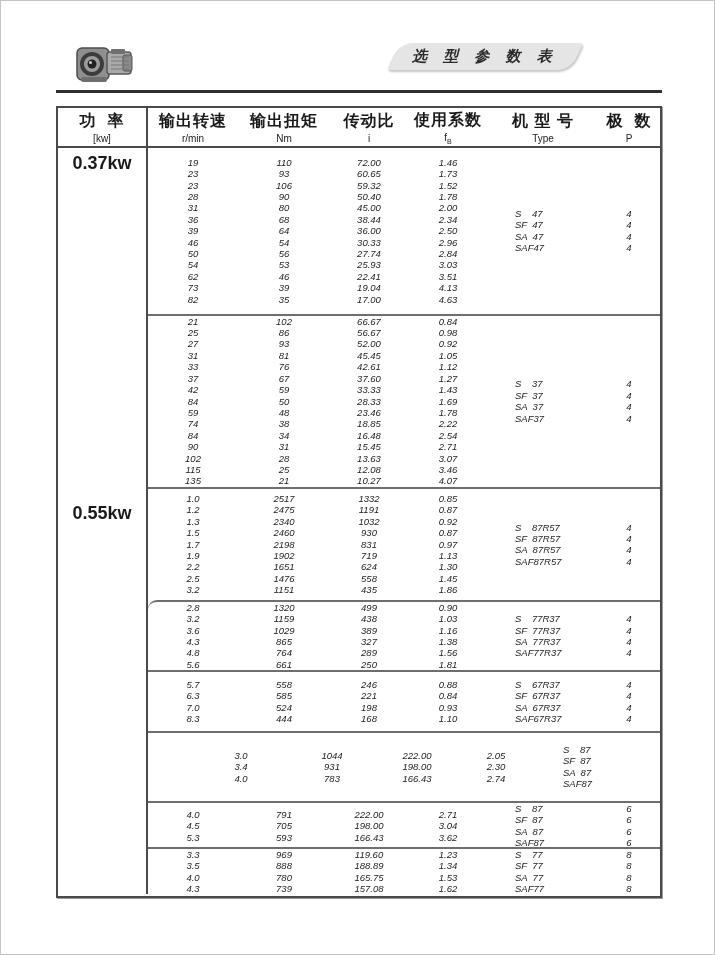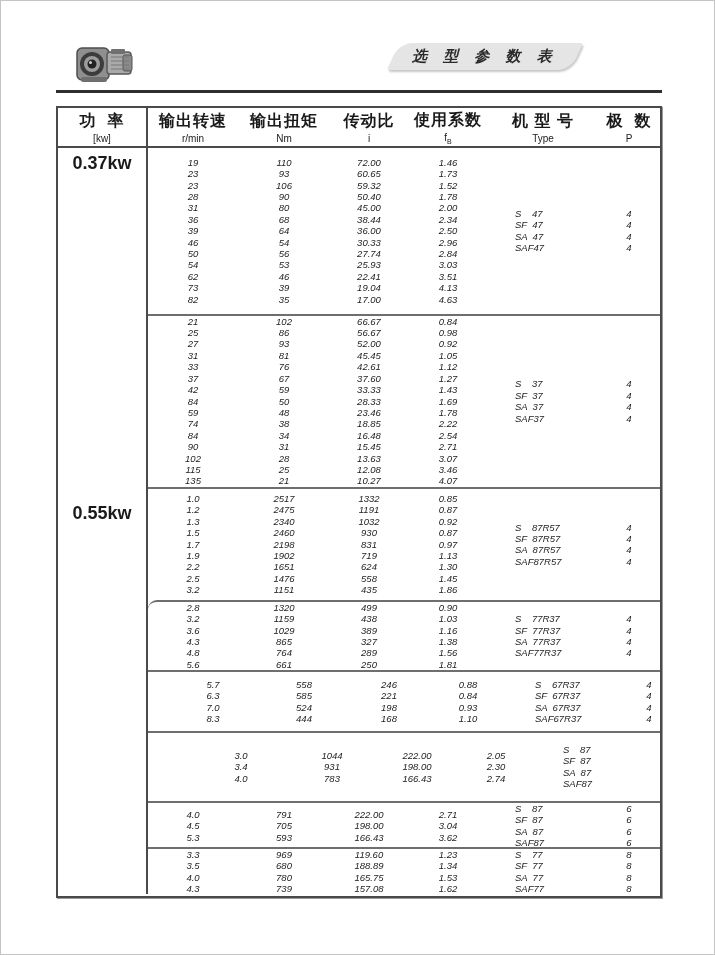--- a/index.html
+++ b/index.html
@@ -371,21 +371,21 @@
               <div class="cell">SA  77R37</div>
               <div class="cell">SAF77R37</div>
             </div>
             <div class="col">
               <div class="cell">4</div>
               <div class="cell">4</div>
               <div class="cell">4</div>
               <div class="cell">4</div>
             </div>
           </div>
-          <div class="block" style="height: 62px; padding-left: 20px;">
+          <div class="block" style="height: 62px;">
             <div class="col">
               <div class="cell">5.7</div>
               <div class="cell">6.3</div>
               <div class="cell">7.0</div>
               <div class="cell">8.3</div>
             </div>
             <div class="col">
               <div class="cell">558</div>
               <div class="cell">585</div>
               <div class="cell">524</div>
@@ -486,21 +486,21 @@
           </div>
           <div class="block" style="height: 47px;">
             <div class="col">
               <div class="cell">3.3</div>
               <div class="cell">3.5</div>
               <div class="cell">4.0</div>
               <div class="cell">4.3</div>
             </div>
             <div class="col">
               <div class="cell">969</div>
-              <div class="cell">680</div>
+              <div class="cell">888</div>
               <div class="cell">780</div>
               <div class="cell">739</div>
             </div>
             <div class="col">
               <div class="cell">119.60</div>
               <div class="cell">188.89</div>
               <div class="cell">165.75</div>
               <div class="cell">157.08</div>
             </div>
             <div class="col">

